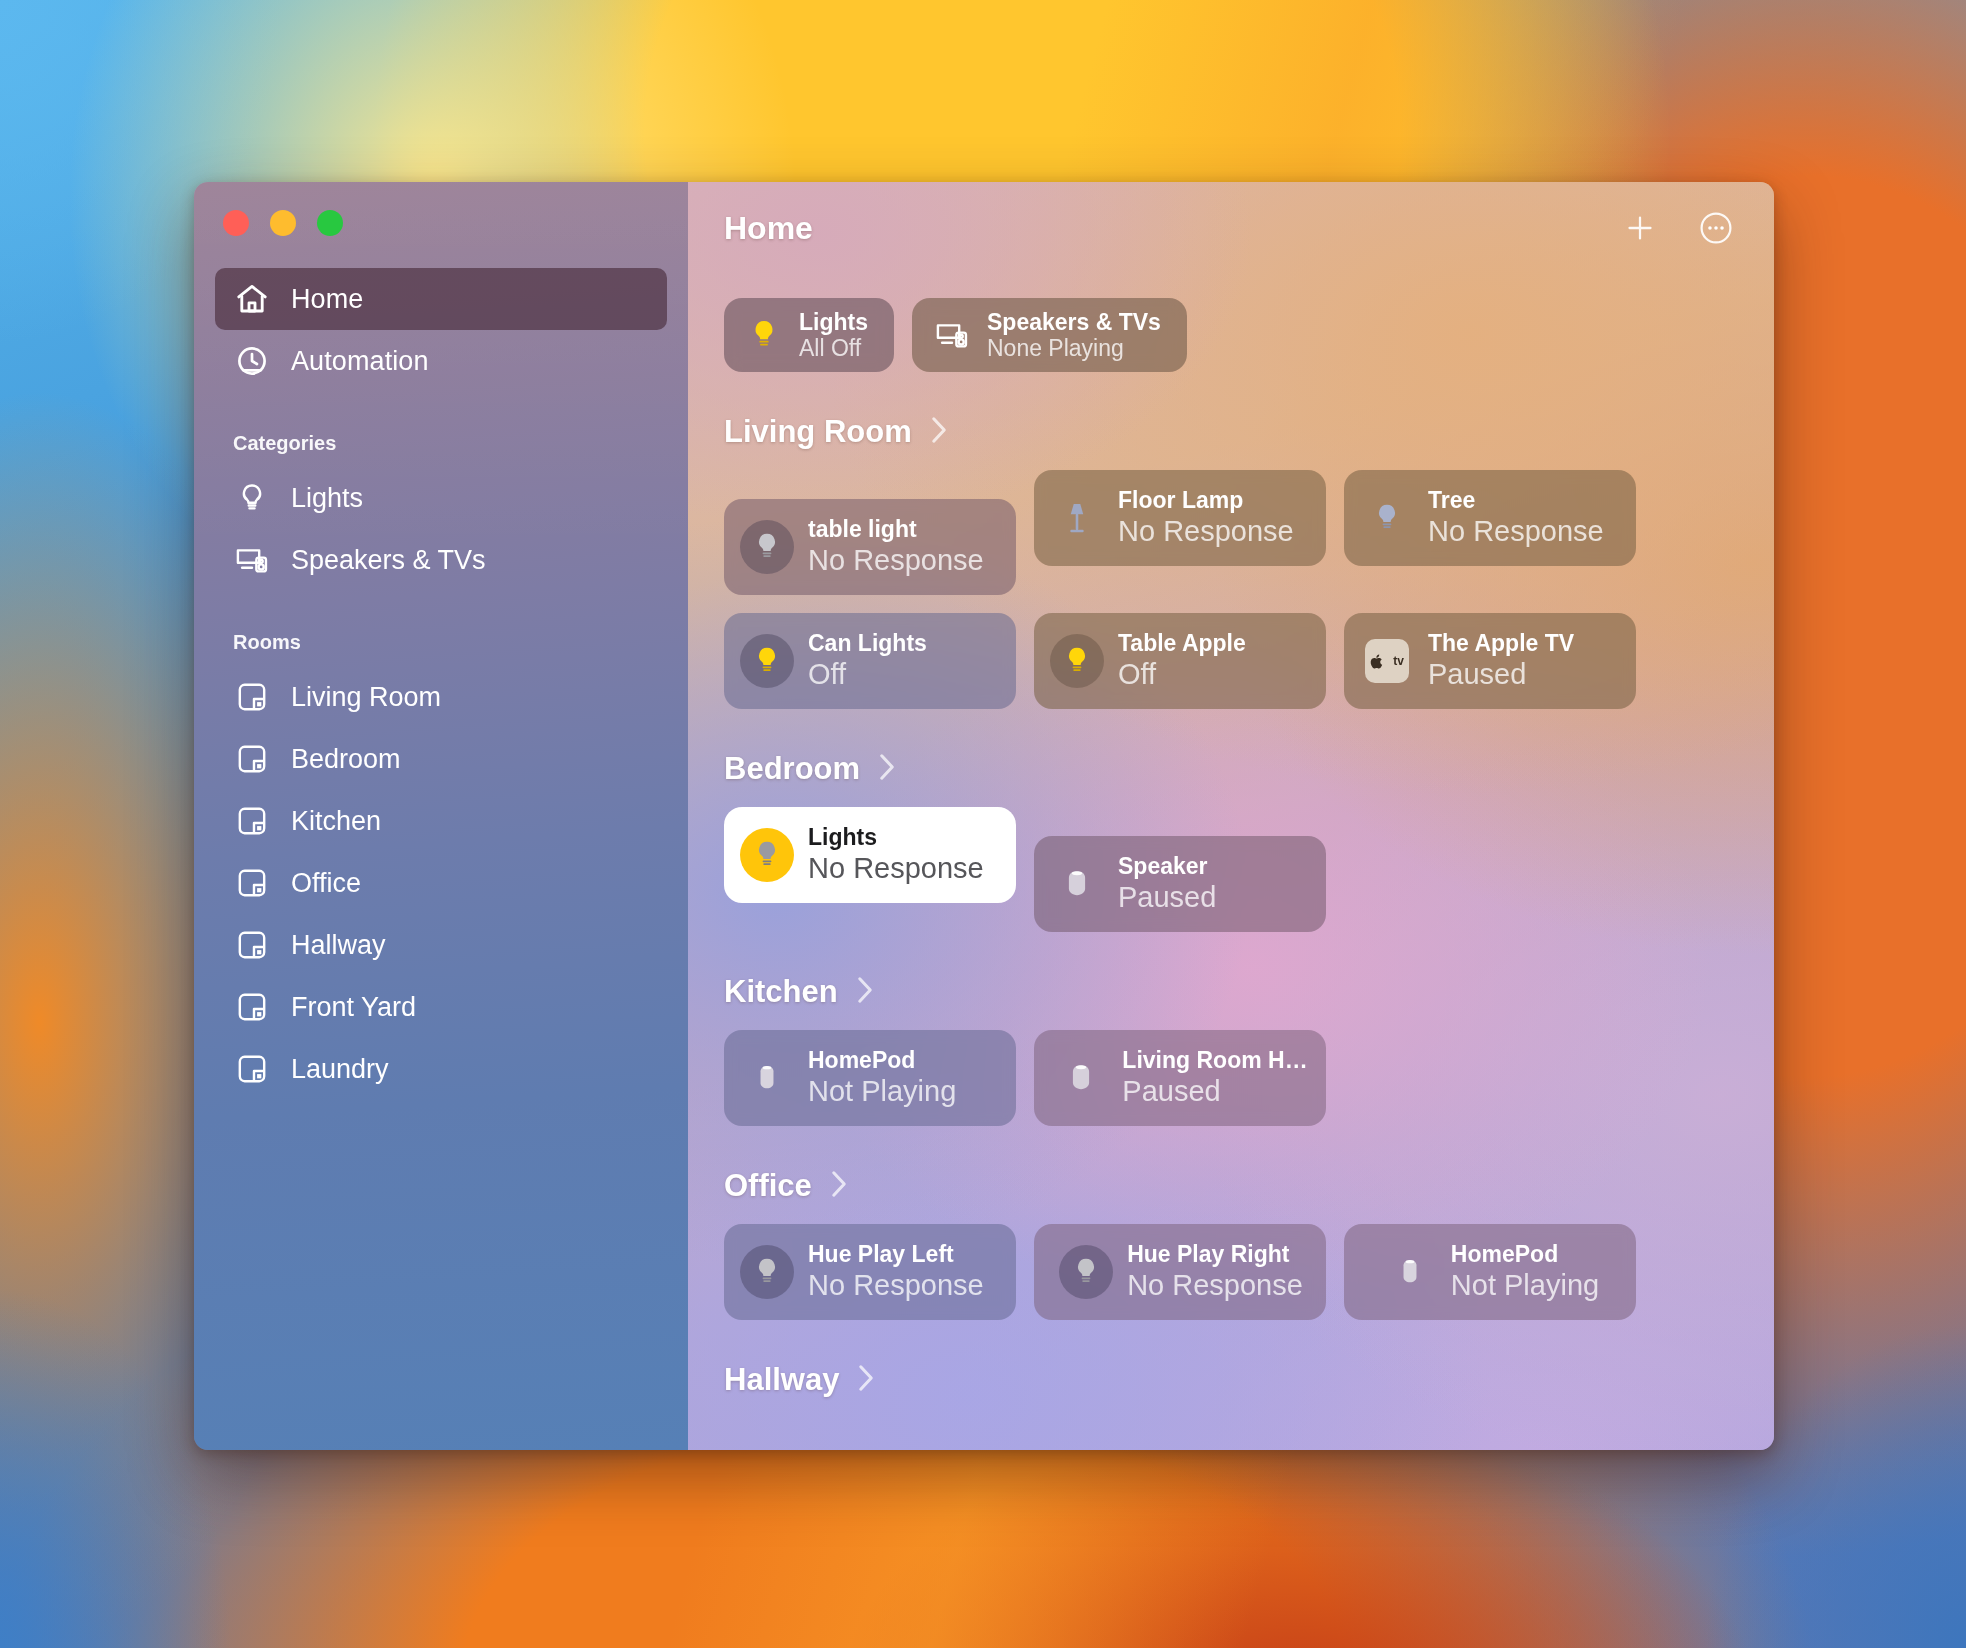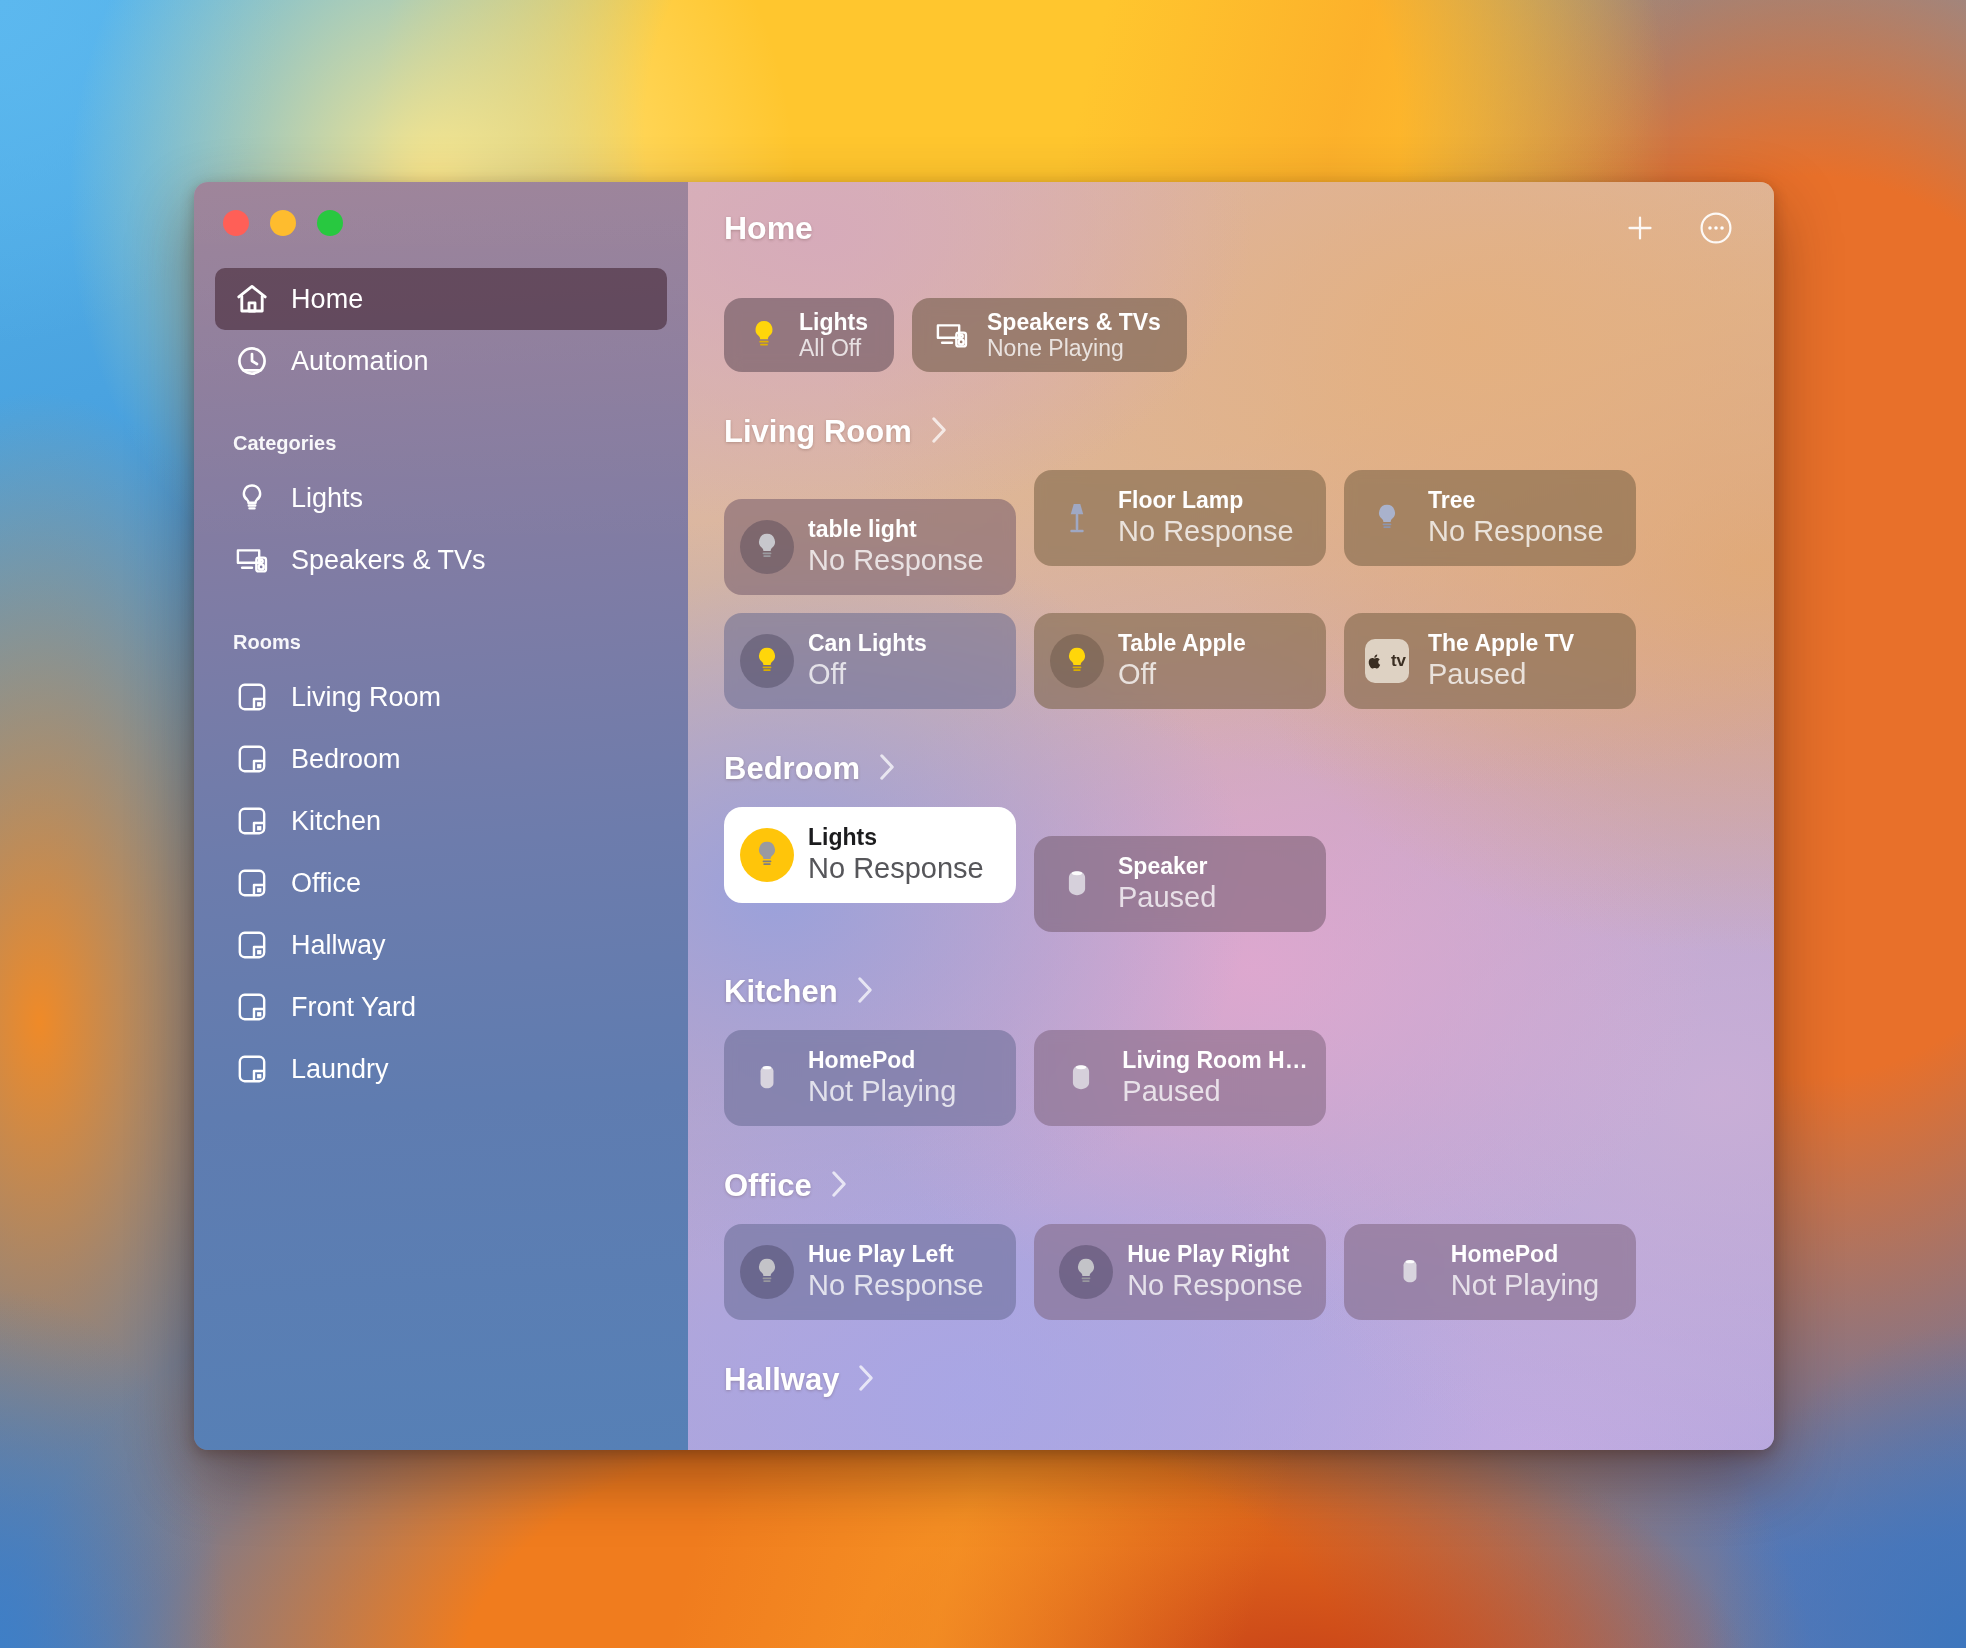--- a/index.html
+++ b/index.html
@@ -207,21 +207,21 @@
   }
   .tile-state { color:rgba(255,255,255,.76); font-size:29px; white-space:nowrap; }
   .tile.active .tile-name { color:#1c1c1e; }
   .tile.active .tile-state { color:#56565a; }
 
   .atv-badge {
     width:44px; height:44px; border-radius:10px;
     background:rgba(236,228,216,.82);
     display:flex; align-items:center; justify-content:center;
     gap:10px;
-    color:#3a2e22; font-size:17px; font-weight:700;
+    color:#3a2e22; font-size:12px; font-weight:700;
     position:relative; z-index:2;
   }
 </style>
 </head>
 <body>
 
 <div id="wallpaper">
   <div class="wp-layer wp-base"></div>
   <div class="wp-layer wp-blue-topleft"></div>
   <div class="wp-layer wp-blue-topright"></div>

